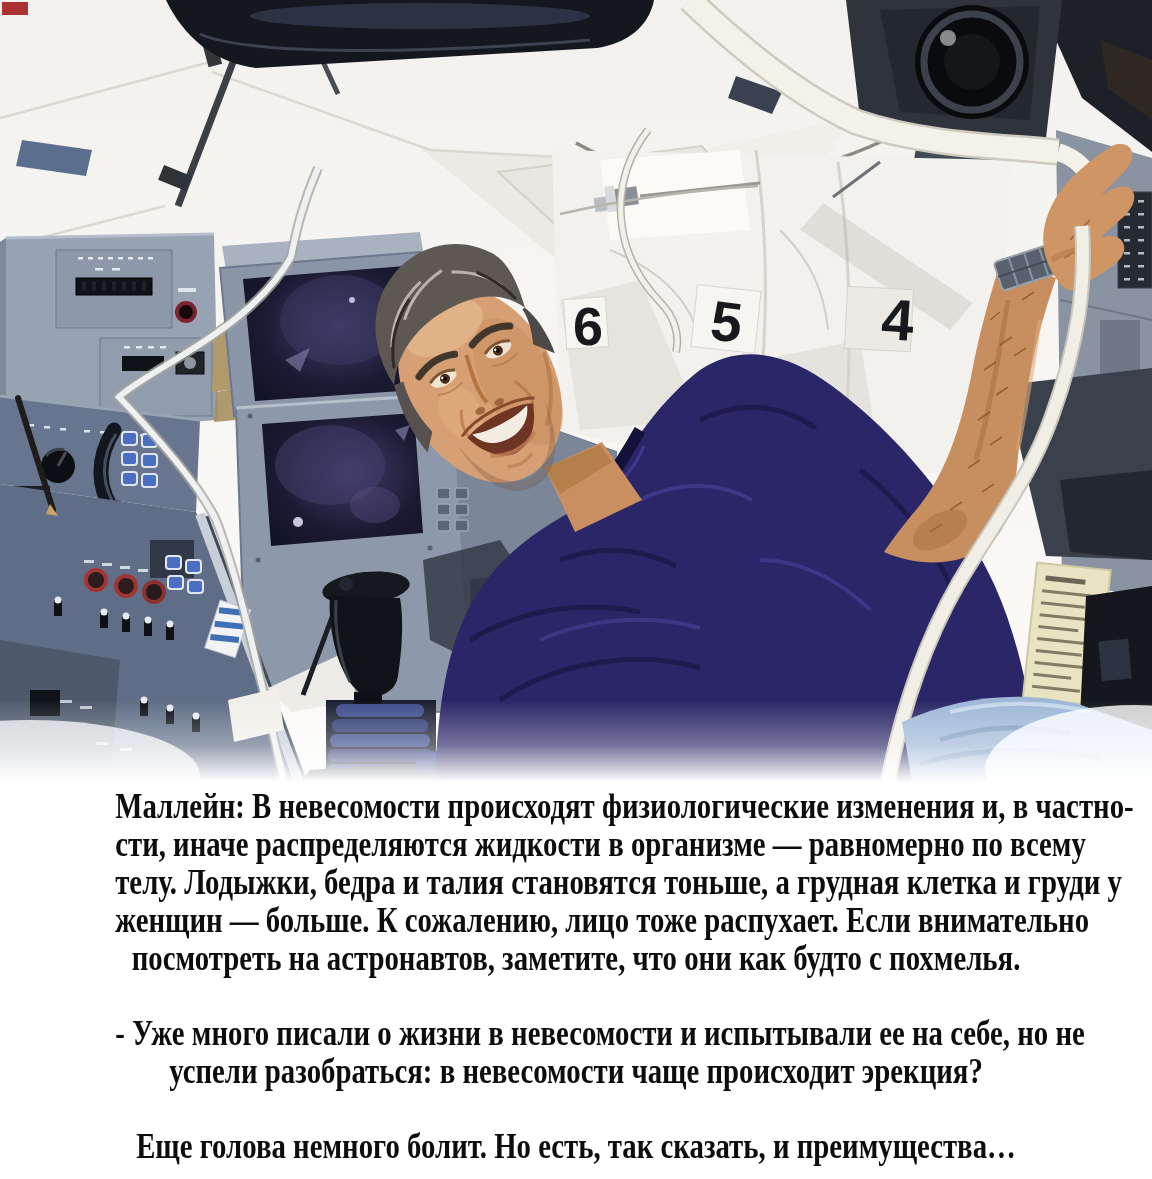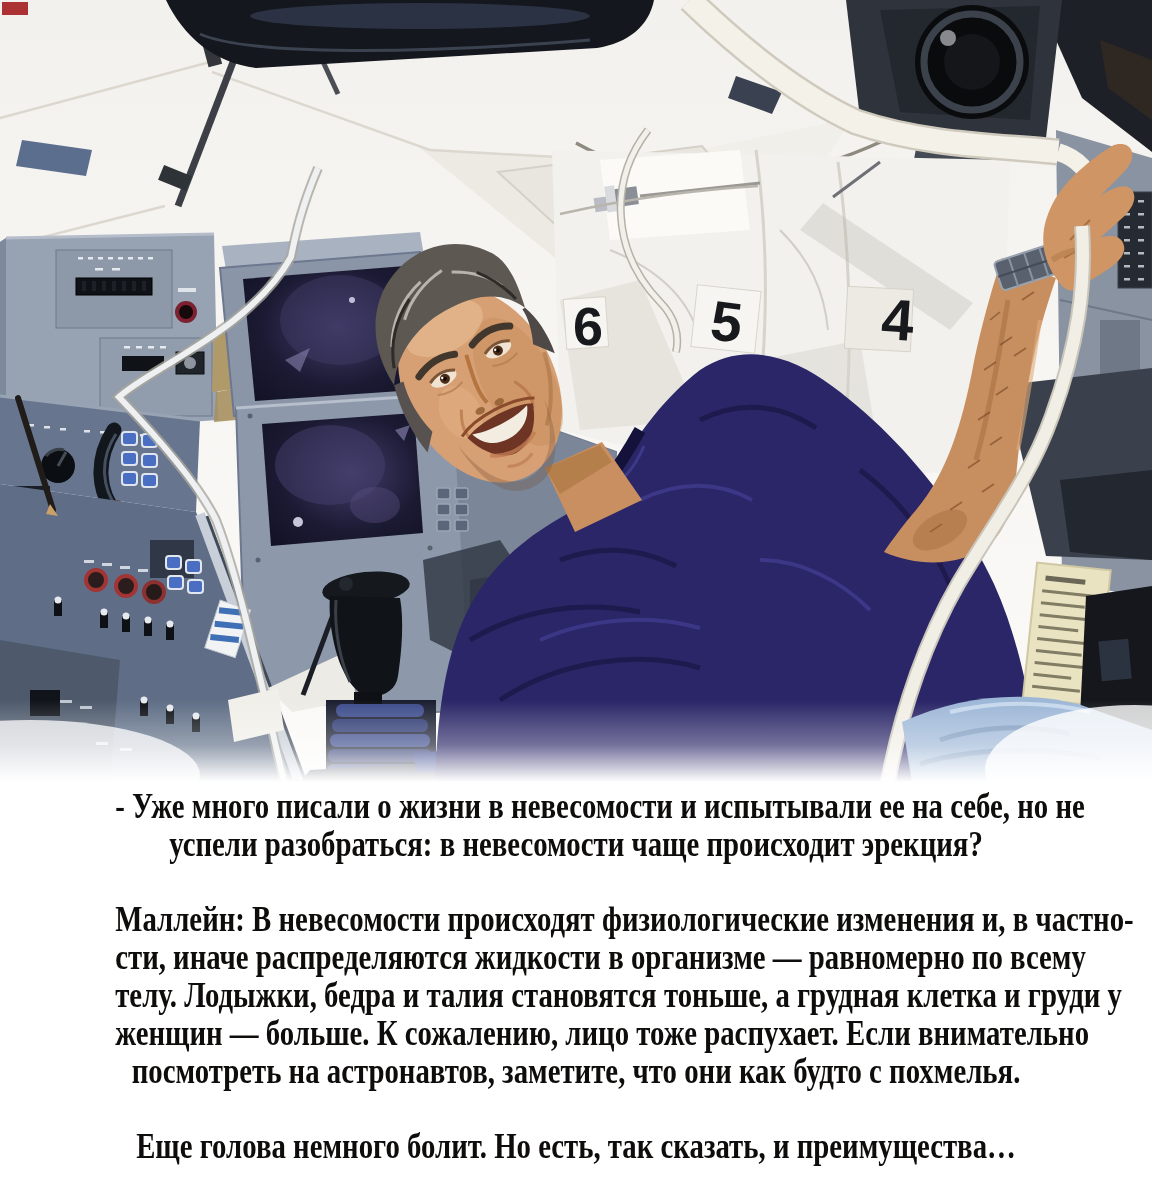--- a/index.html
+++ b/index.html
@@ -486,27 +486,27 @@
       <g>
         <rect x="0" y="700" width="1152" height="82" fill="url(#fadeBottom)"></rect>
         <ellipse cx="30" cy="775" rx="170" ry="55" fill="#ffffff" opacity="0.75"></ellipse>
         <ellipse cx="1135" cy="770" rx="150" ry="65" fill="#ffffff" opacity="0.8"></ellipse>
       </g>
     </svg>
   </div>
 
   <div class="caption">
     <div class="para">
-      <span class="cap-line">- Уже много писали о жизни в невесомости и испытывали ее на себе, но не</span>
-      <span class="cap-line">успели разобраться: в невесомости чаще происходит эрекция?</span>
-    </div>
-    <div class="para">
       <span class="cap-line">Маллейн: В невесомости происходят физиологические изменения и, в частно-</span>
       <span class="cap-line">сти, иначе распределяются жидкости в организме — равномерно по всему</span>
       <span class="cap-line">телу. Лодыжки, бедра и талия становятся тоньше, а грудная клетка и груди у</span>
       <span class="cap-line">женщин — больше. К сожалению, лицо тоже распухает. Если внимательно</span>
       <span class="cap-line">посмотреть на астронавтов, заметите, что они как будто с похмелья.</span>
     </div>
     <div class="para">
+      <span class="cap-line">- Уже много писали о жизни в невесомости и испытывали ее на себе, но не</span>
+      <span class="cap-line">успели разобраться: в невесомости чаще происходит эрекция?</span>
+    </div>
+    <div class="para">
       <span class="cap-line">Еще голова немного болит. Но есть, так сказать, и преимущества…</span>
     </div>
   </div>
 </div>
 
 </body></html>

